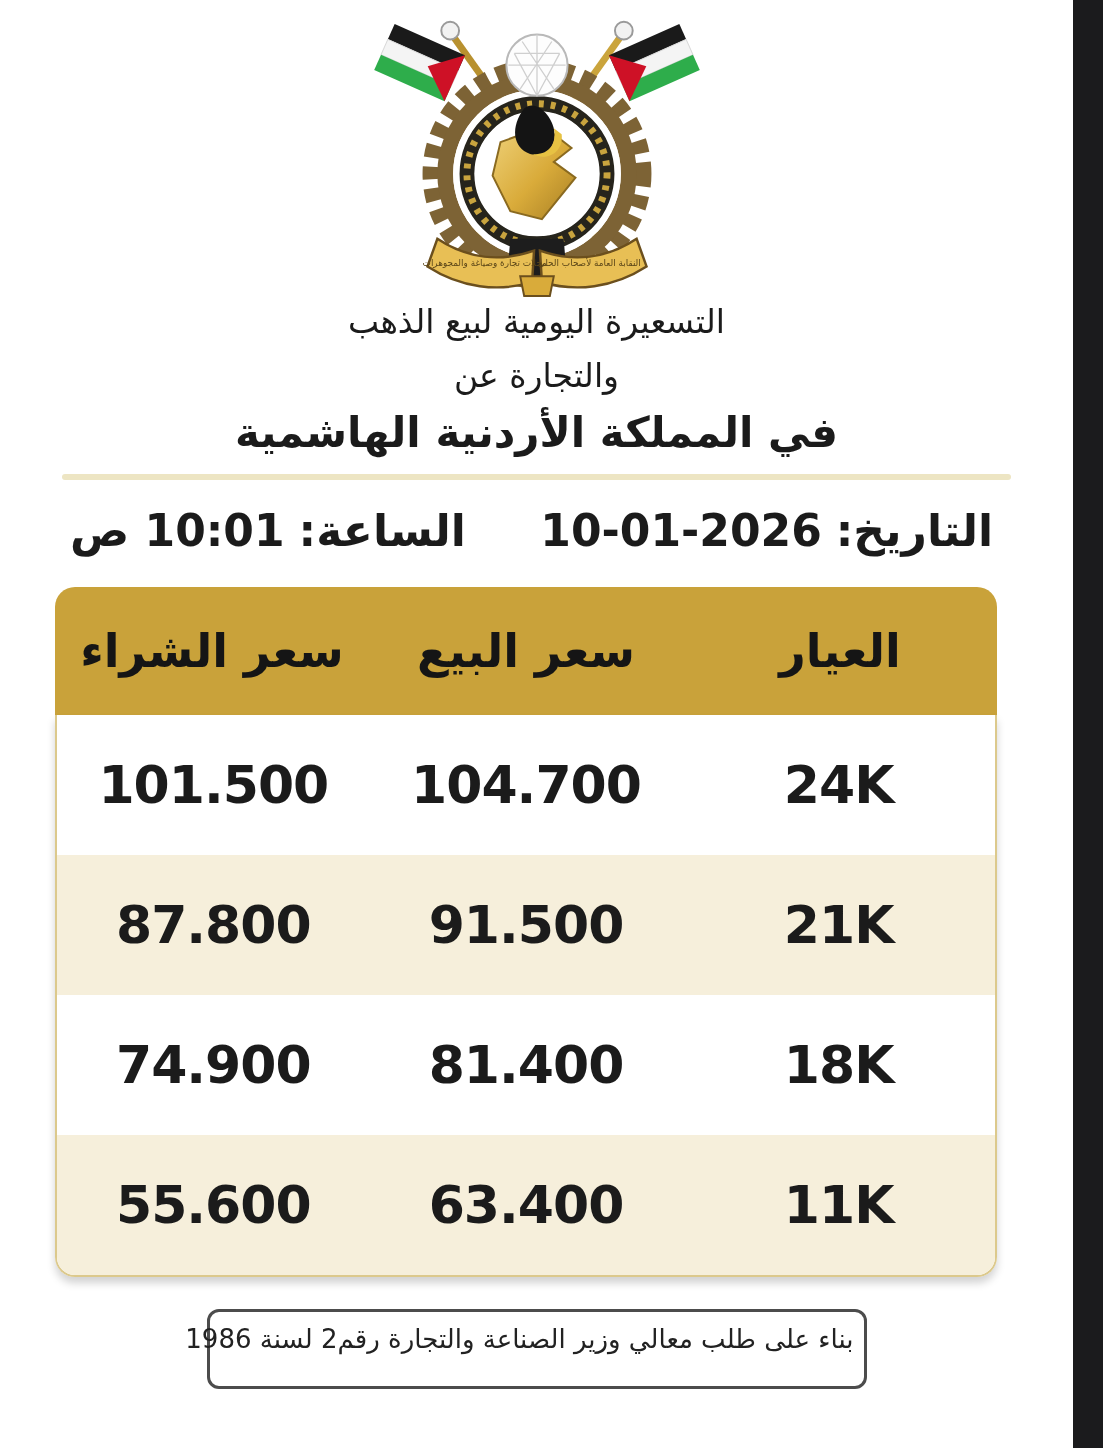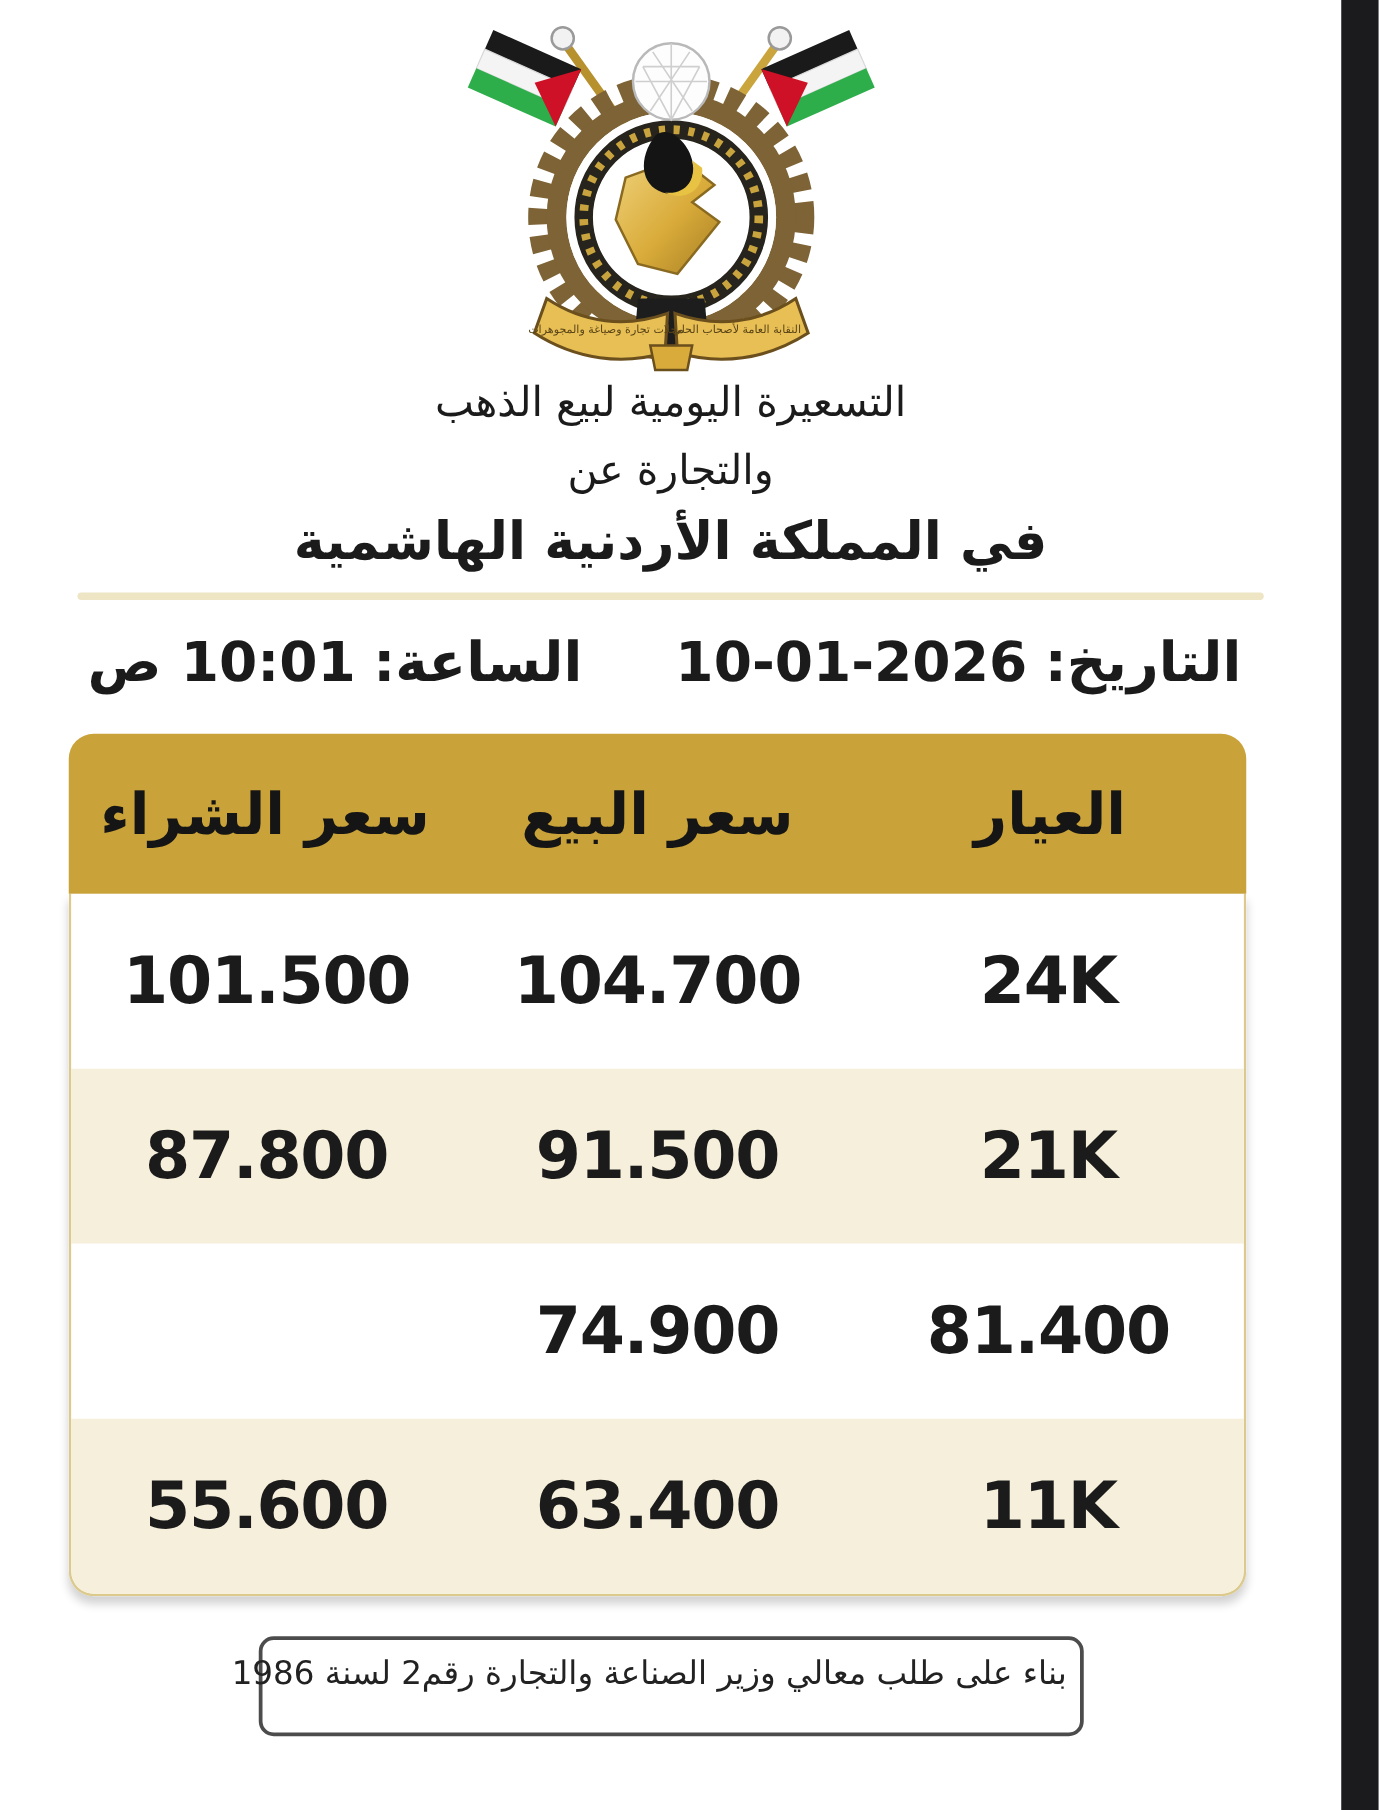--- a/index.html
+++ b/index.html
@@ -144,20 +144,21 @@
           <div class="cell">24K</div>
           <div class="cell">104.700</div>
           <div class="cell">101.500</div>
         </div>
         <div class="trow alt">
           <div class="cell">21K</div>
           <div class="cell">91.500</div>
           <div class="cell">87.800</div>
         </div>
         <div class="trow">
+          <div class="cell">18K</div>
           <div class="cell">81.400</div>
           <div class="cell">74.900</div>
         </div>
         <div class="trow alt">
           <div class="cell">11K</div>
           <div class="cell">63.400</div>
           <div class="cell">55.600</div>
         </div>
       </div>
     </div>

